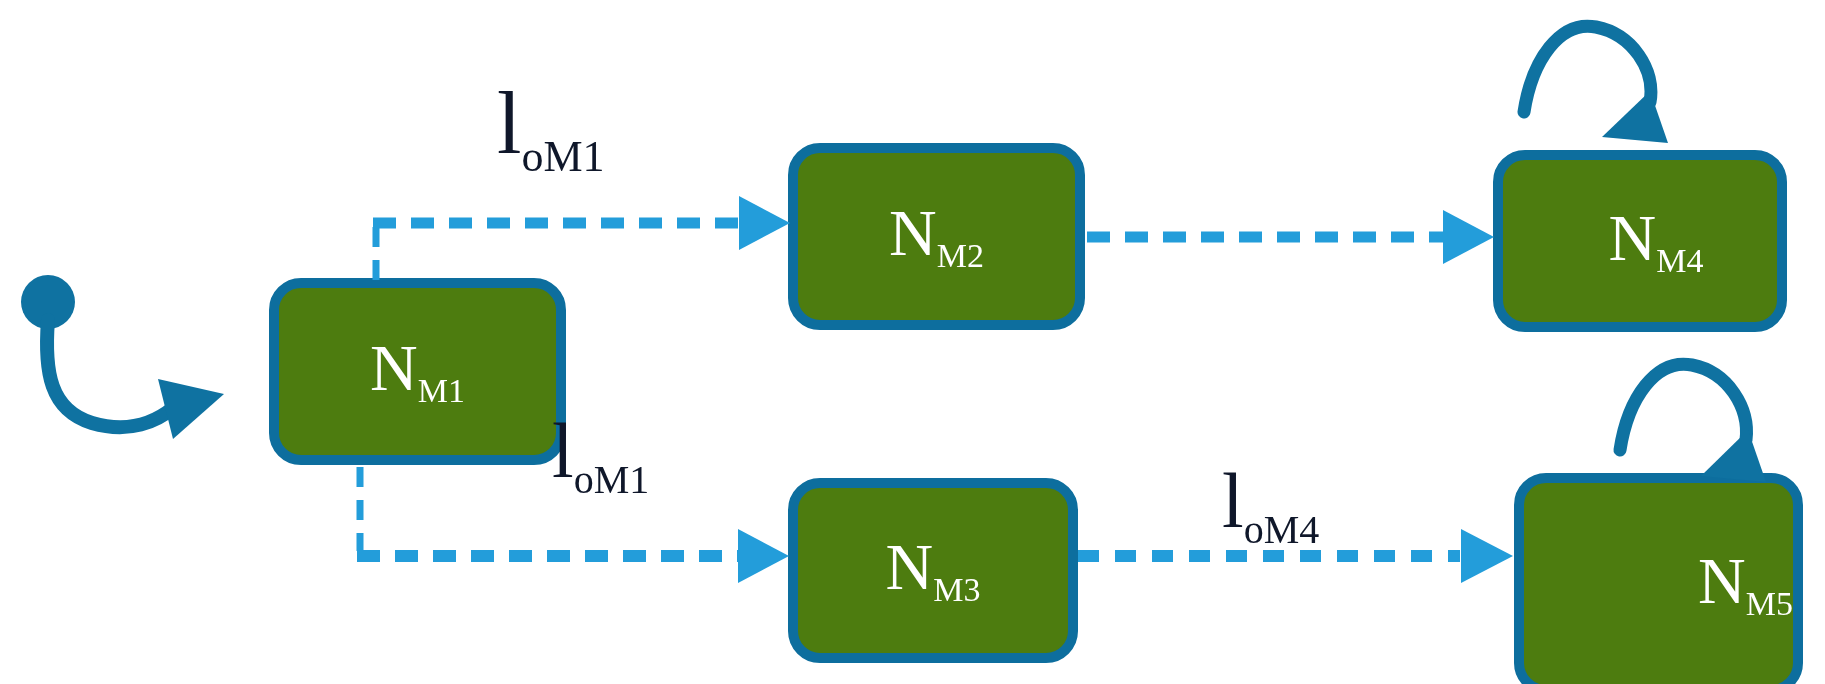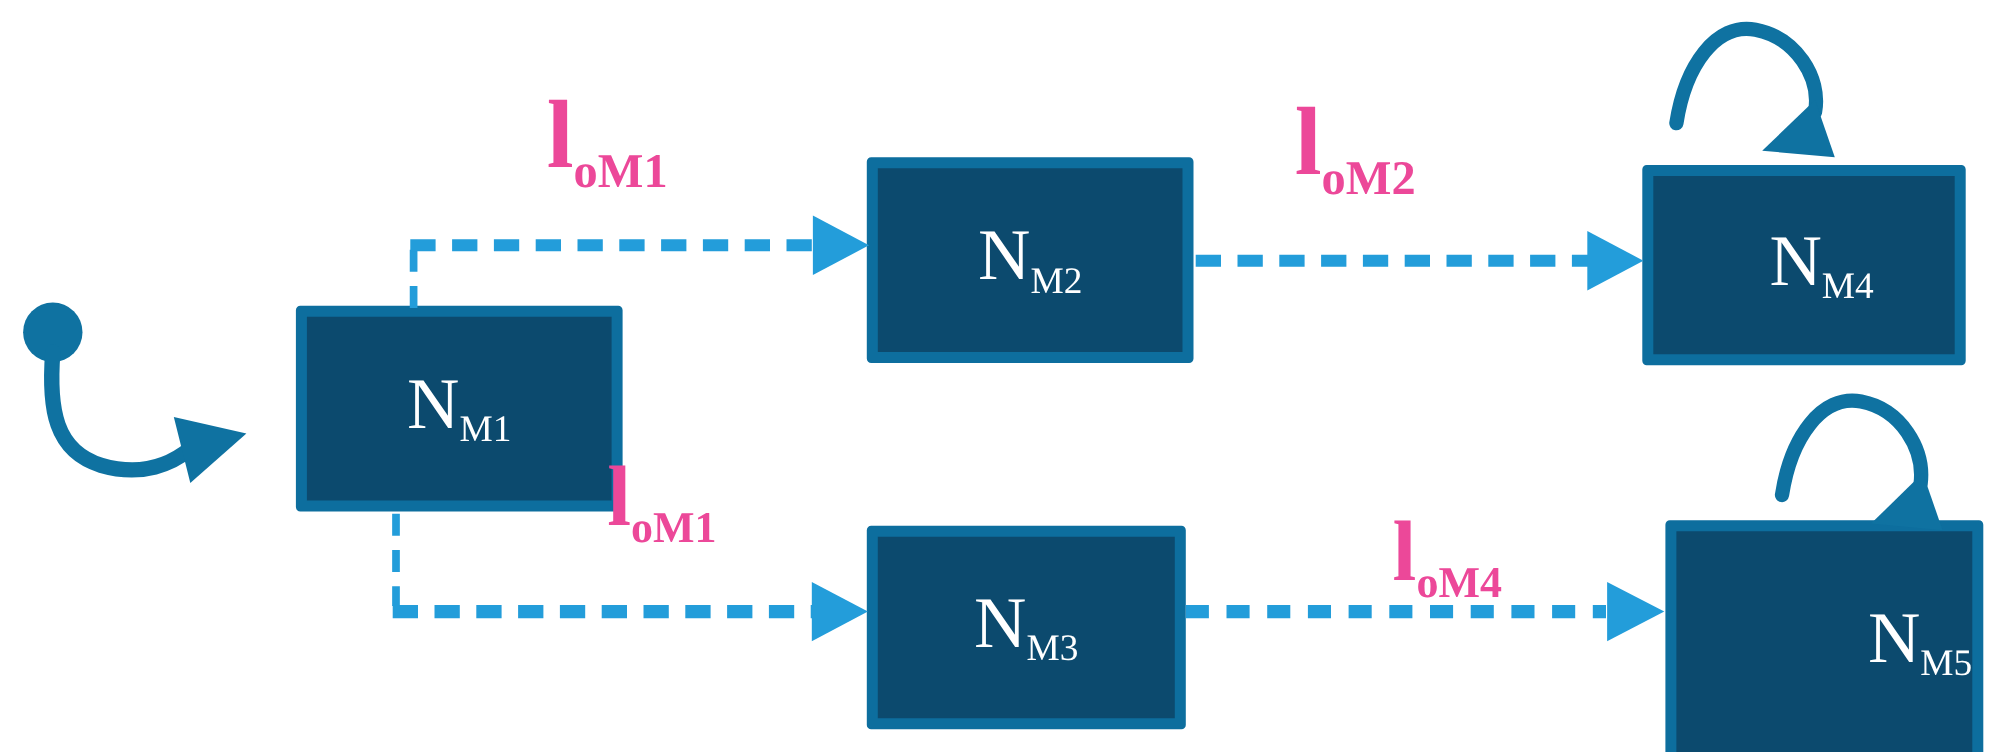--- a/index.html
+++ b/index.html
@@ -7,38 +7,38 @@
     position:relative;
     width:1825px;height:684px;
     background:#fff;
     font-family:"Liberation Serif", serif;
     overflow:hidden;
   }
   .node{
     position:absolute;
     box-sizing:border-box;
     border:10px solid #0D6E9E;
-    background:#0c4a6e;
-    border-radius:4px;
+    background:#4d7c0f;
+    border-radius:32px;
     display:flex;align-items:center;justify-content:center;
     color:#FFFFFF;
   }
   .node-main{
     font-size:66px;line-height:1;
     color:#FFFFFF;
   }
   .node-sub{
     font-size:34px;line-height:1;
     vertical-align:-12px;
     color:#FFFFFF;
   }
   .edge-label{
     position:absolute;
-    color:#ec4899;
-    font-weight:bold;
+    color:#0f172a;
+    font-weight:normal;
     white-space:nowrap;
   }
   .edge-label .lbl-main{font-size:88px;line-height:1;}
   .edge-label .lbl-sub{font-size:44px;line-height:1;vertical-align:-18px;}
   .edge-label.small .lbl-main{font-size:78px;}
   .edge-label.small .lbl-sub{font-size:40px;vertical-align:-16px;}
   #arrow-layer{
     position:absolute;left:0;top:0;width:1825px;height:684px;
     pointer-events:none;
   }
@@ -65,29 +65,26 @@
   </div>
 
   <div class="node" style="left:1514px;top:473px;width:289px;height:222px;justify-content:flex-end;">
     <span><span class="node-main">N</span><span class="node-sub">M5</span></span>
   </div>
 
   <div class="edge-label" style="left:497px;top:80px;">
     <span class="lbl-main">l</span><span class="lbl-sub">oM1</span>
   </div>
 
-  <div class="edge-label" style="left:1177px;top:86px;">
-    <span class="lbl-main">l</span><span class="lbl-sub">oM2</span>
-  </div>
 
   <div class="edge-label small" style="left:552px;top:412px;">
     <span class="lbl-main">l</span><span class="lbl-sub">oM1</span>
   </div>
 
-  <div class="edge-label small" style="left:1222px;top:462px;margin-left:44px;">
+  <div class="edge-label small" style="left:1222px;top:462px;">
     <span class="lbl-main">l</span><span class="lbl-sub">oM4</span>
   </div>
 
   <svg id="arrow-layer" viewBox="0 0 1825 684">
 
     <circle cx="48" cy="302" r="27" fill="#0F72A1"></circle>
     <path d="M 48 320 C 44 372, 50 410, 92 423 C 130 434, 157 421, 173 408" fill="none" stroke="#0F72A1" stroke-width="14" stroke-linecap="round"></path>
     <polygon points="224,394 158,379 173,439" fill="#0F72A1"></polygon>
 
     <line x1="376" y1="280" x2="376" y2="224" stroke="#239DDA" stroke-width="7" stroke-dasharray="20 13"></line>

